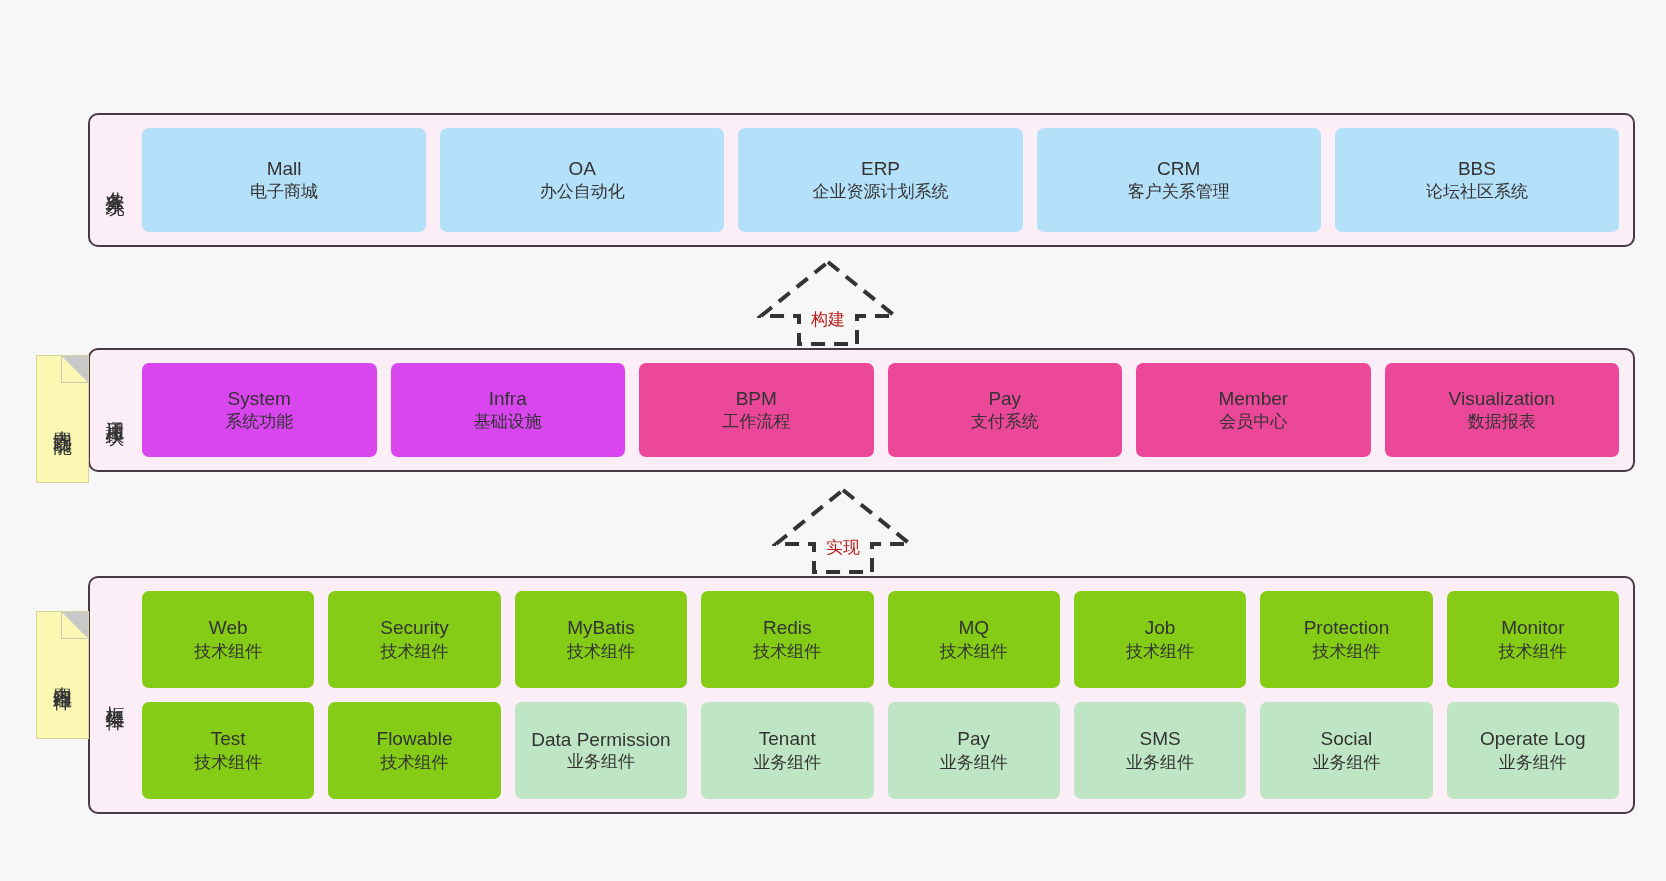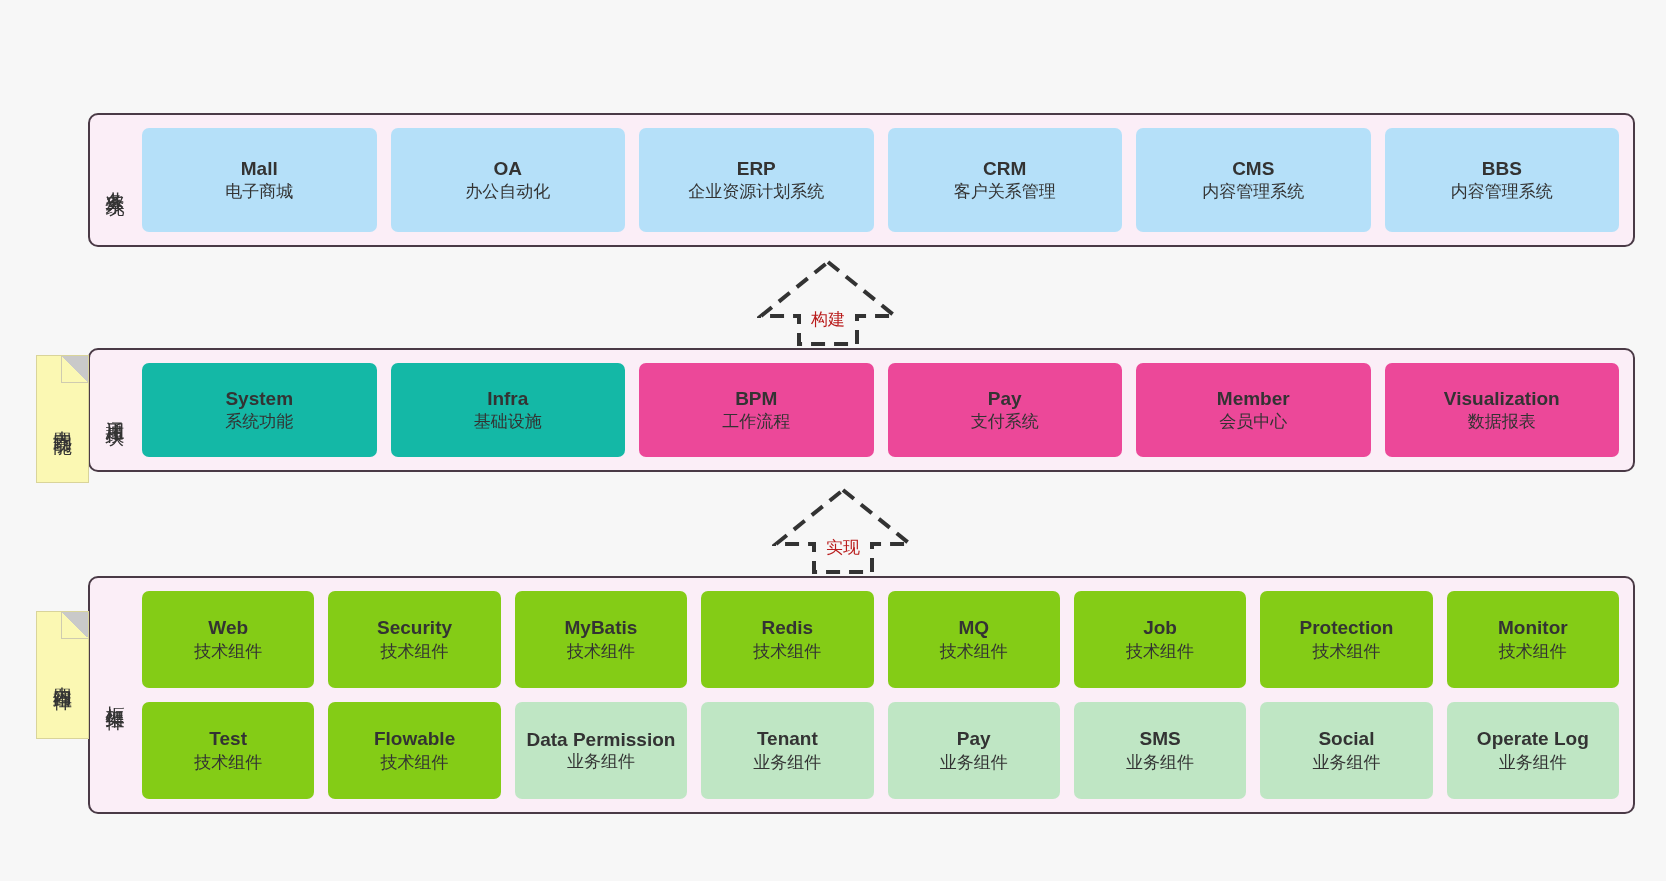--- a/index.html
+++ b/index.html
@@ -71,34 +71,33 @@
     justify-content: center;
     text-align: center;
     line-height: 1.28;
     box-sizing: border-box;
     padding: 4px 6px;
     color: #333333;
   }
   .node .en {
     font-size: 19px;
     white-space: nowrap;
-    font-weight: bold;
   }
   .node .cn {
     font-size: 17px;
     white-space: nowrap;
   }
   .node.wrapping .en {
     white-space: normal;
     line-height: 1.22;
   }
 
   
   .blue        { background: #b5e0f9; }
-  .red-strong  { background: #14b8a6; }
+  .red-strong  { background: #d946ef; }
   .red-light   { background: #ec4899; }
   .green-strong{ background: #84cc16; }
   .green-light { background: #bfe6c4; }
 
   
   .note {
     position: absolute;
     background: #fbf8b3;
     border: 1px solid #d9d49a;
     box-sizing: border-box;
@@ -162,26 +161,22 @@
         </div>
         <div class="node blue">
           <span class="en">ERP</span>
           <span class="cn">企业资源计划系统</span>
         </div>
         <div class="node blue">
           <span class="en">CRM</span>
           <span class="cn">客户关系管理</span>
         </div>
         <div class="node blue">
-          <span class="en">CMS</span>
-          <span class="cn">内容管理系统</span>
-        </div>
-        <div class="node blue">
           <span class="en">BBS</span>
-          <span class="cn">内容管理系统</span>
+          <span class="cn">论坛社区系统</span>
         </div>
       </div>
     </div>
   </div>
 
   <div class="arrow" id="arrow-build" style="left:757px; top:258px; width:142px; height:88px;">
     <svg width="142" height="88" viewBox="0 0 142 88" aria-hidden="true">
       <path d="M 71 4 L 138 58 L 100 58 L 100 86 L 42 86 L 42 58 L 4 58 Z" fill="none" stroke="#333333" stroke-width="4" stroke-dasharray="14 9" stroke-linejoin="miter"></path>
     </svg>
     <div class="arrow-label" style="top:50px;">构建</div>

